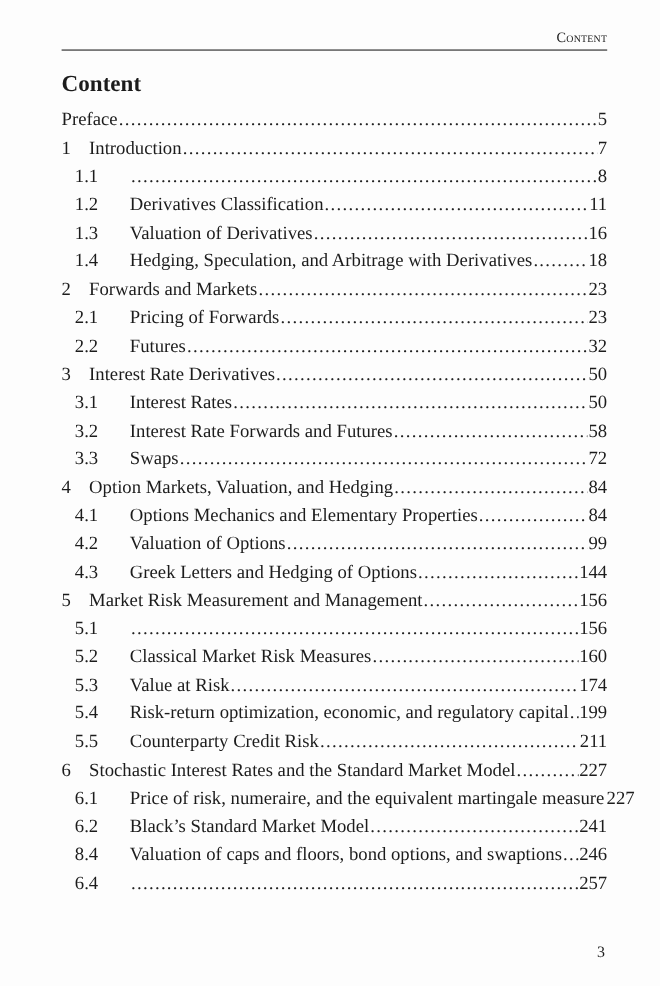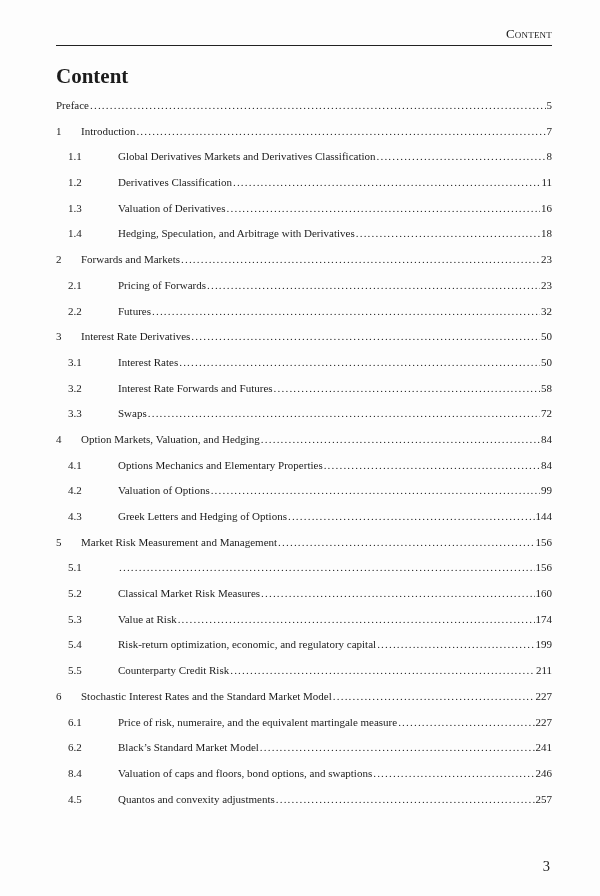--- a/index.html
+++ b/index.html
@@ -16,21 +16,21 @@
     border-top: 1.6px solid #222;
   }
   .page-title {
     position: absolute; left: 56px; top: 64px; margin: 0;
     font-size: 21px; font-weight: bold;
   }
   .toc {
     position: absolute; left: 56px; right: 48px; top: 99px;
   }
   .entry {
-    display: flex; align-items: baseline; height: 25.7px; font-size: 11px; white-space: nowrap;
+    display: flex; align-items: baseline; height: 25.7px; font-size: 17px; white-space: nowrap;
   }
   .entry .num { display: inline-block; flex: none; }
   .entry.l0 .num { width: 0; }
   .entry.l1 .num { width: 25px; }
   .entry.l2 .num { width: 50px; padding-left: 12px; box-sizing: content-box; }
   .entry .title { flex: none; }
   .entry .leader {
     flex: 1 1 auto; overflow: hidden; margin: 0 1px;
     letter-spacing: 1.2px; color: #222;
   }
@@ -57,21 +57,20 @@
       <span class="page">5</span>
     </div>
     <div class="entry l1">
       <span class="num">1</span>
       <span class="title">Introduction</span>
       <span class="leader"></span>
       <span class="page">7</span>
     </div>
     <div class="entry l2">
       <span class="num">1.1</span>
-      <span class="title">Global Derivatives Markets and Derivatives Classification</span>
       <span class="leader"></span>
       <span class="page">8</span>
     </div>
     <div class="entry l2">
       <span class="num">1.2</span>
       <span class="title">Derivatives Classification</span>
       <span class="leader"></span>
       <span class="page">11</span>
     </div>
     <div class="entry l2">
@@ -205,20 +204,19 @@
       <span class="leader"></span>
       <span class="page">241</span>
     </div>
     <div class="entry l2">
       <span class="num">8.4</span>
       <span class="title">Valuation of caps and floors, bond options, and swaptions</span>
       <span class="leader"></span>
       <span class="page">246</span>
     </div>
     <div class="entry l2">
-      <span class="num">4.5</span>
-      <span class="title">Quantos and convexity adjustments</span>
+      <span class="num">6.4</span>
       <span class="leader"></span>
       <span class="page">257</span>
     </div>
   </div>
 
 <div class="folio">3</div>
 
 </body></html>

